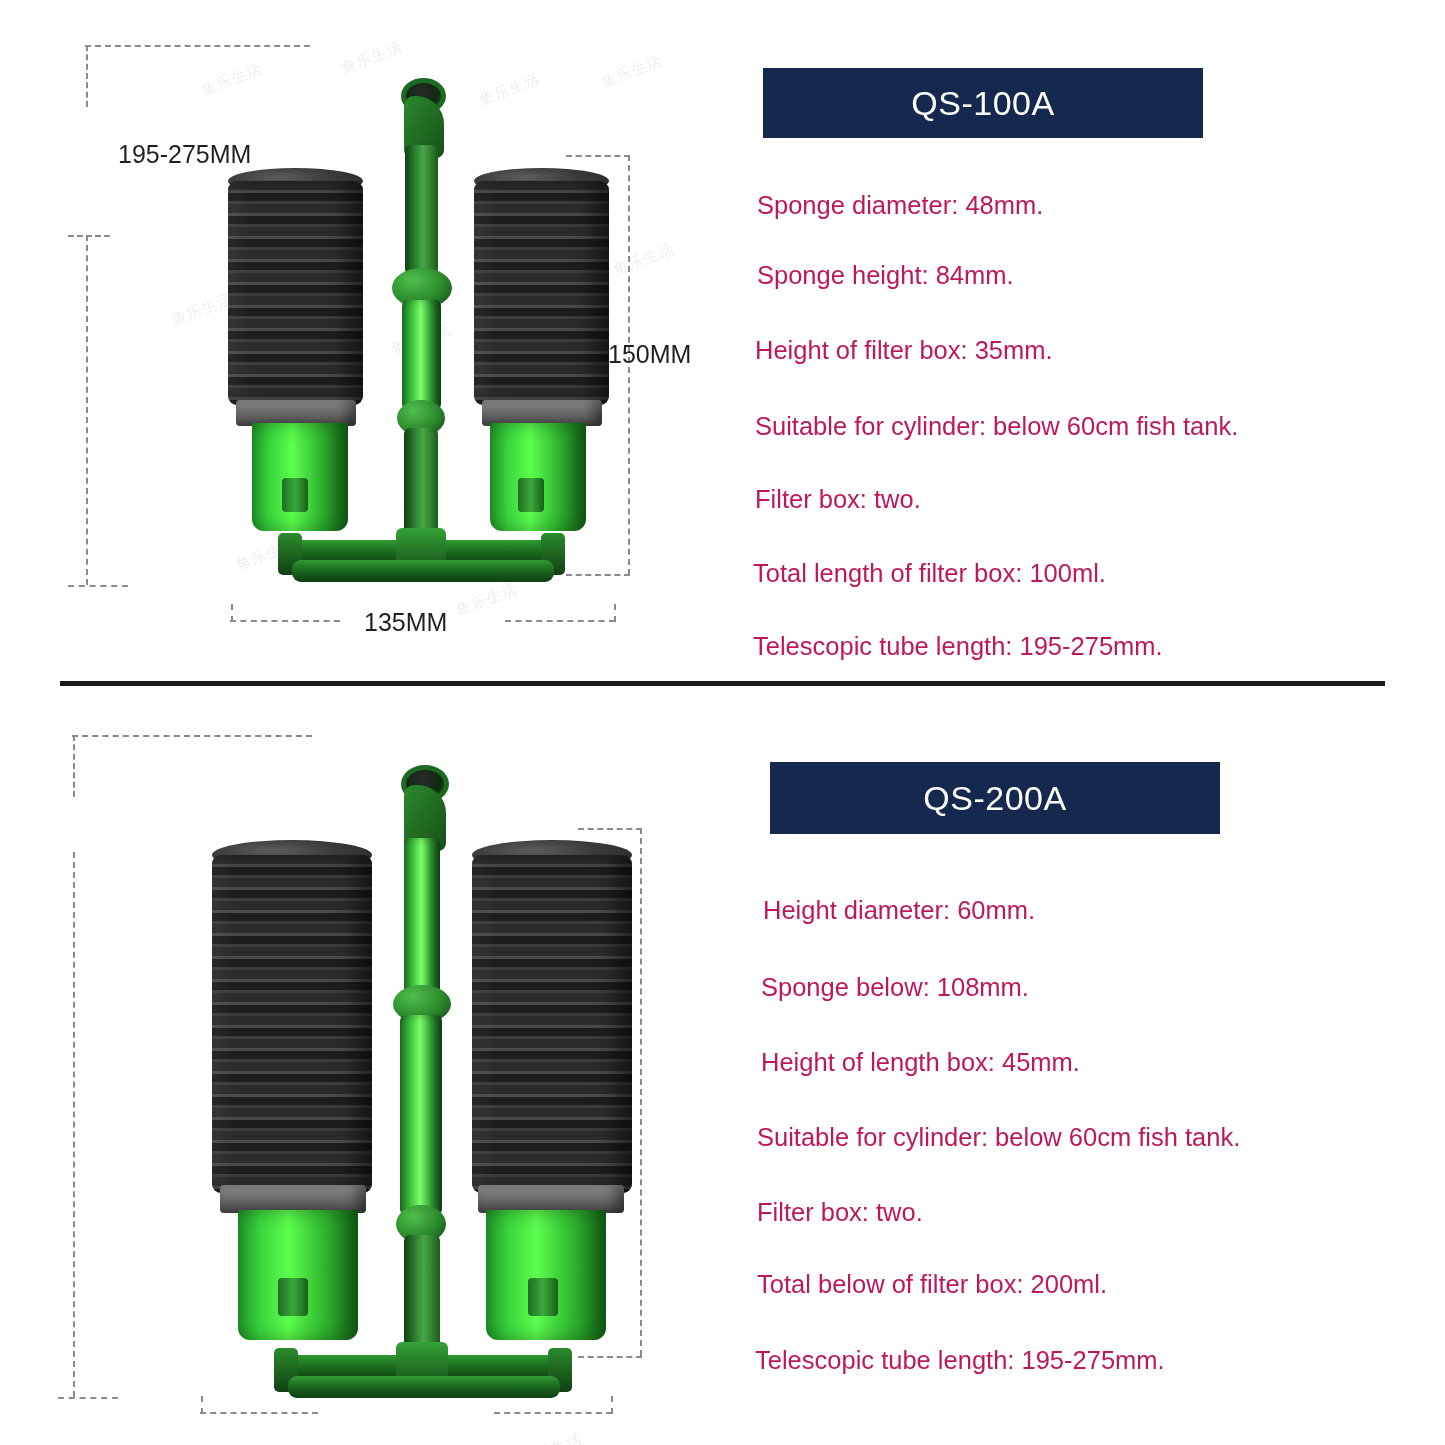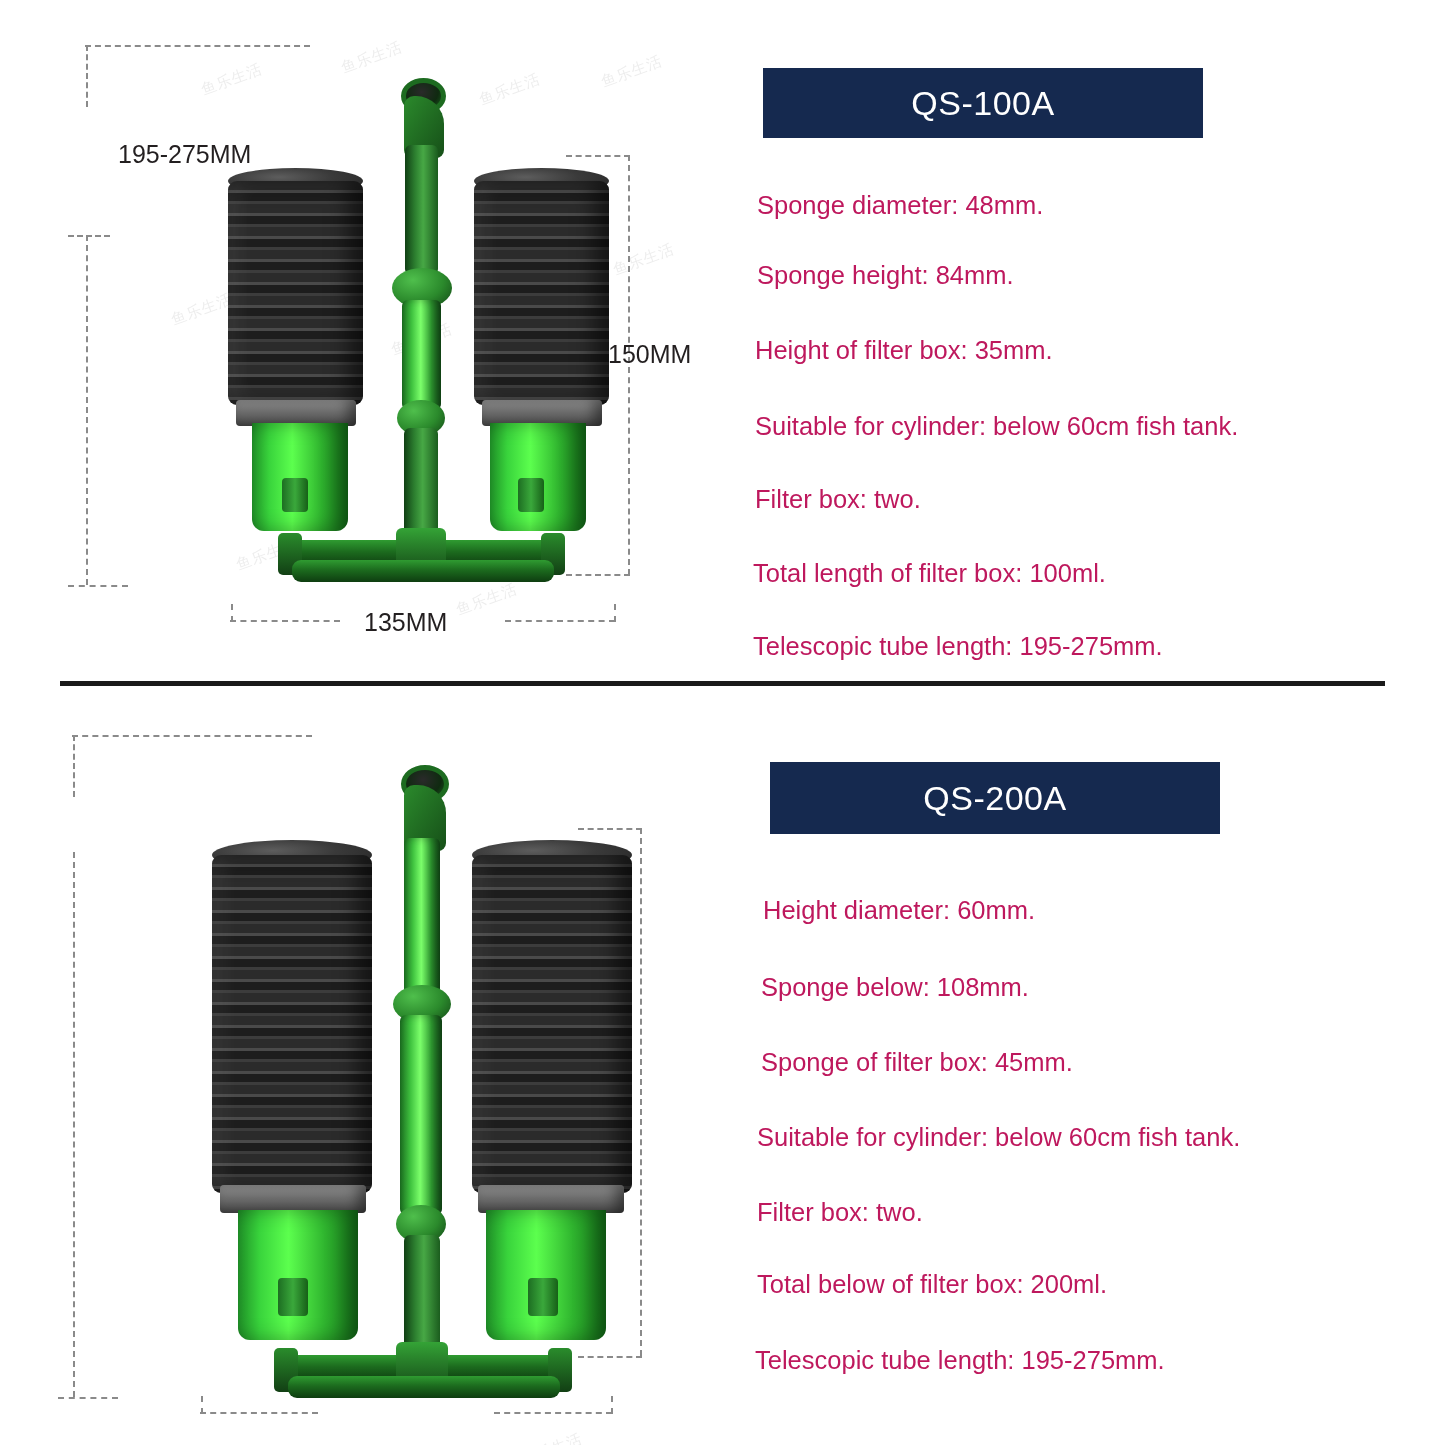--- a/index.html
+++ b/index.html
@@ -260,21 +260,21 @@
         <div class="base-tee" style="left:396px;top:642px;width:52px;height:46px;"></div>
         <div class="base-pipe" style="left:288px;top:676px;width:272px;height:22px;"></div>
       </div>
     </div>
 
     <div class="spec" style="left:745px;top:0;">
       <div class="title-badge" style="left:25px;top:62px;width:450px;height:72px;">QS-200A</div>
       <div class="spec-list">
         <div class="spec-line" style="top:198px;left:18px;">Height diameter: 60mm.</div>
         <div class="spec-line" style="top:275px;left:16px;">Sponge below: 108mm.</div>
-        <div class="spec-line" style="top:350px;left:16px;">Sponge of filter box: 45mm.</div>
+        <div class="spec-line" style="top:350px;left:16px;">Height of length box: 45mm.</div>
         <div class="spec-line" style="top:425px;left:12px;">Suitable for cylinder: below 60cm fish tank.</div>
         <div class="spec-line" style="top:500px;left:12px;">Filter box: two.</div>
         <div class="spec-line" style="top:572px;left:12px;">Total below of filter box: 200ml.</div>
         <div class="spec-line" style="top:648px;left:10px;">Telescopic tube length: 195-275mm.</div>
       </div>
     </div>
   </div>
 
 </div>
 

